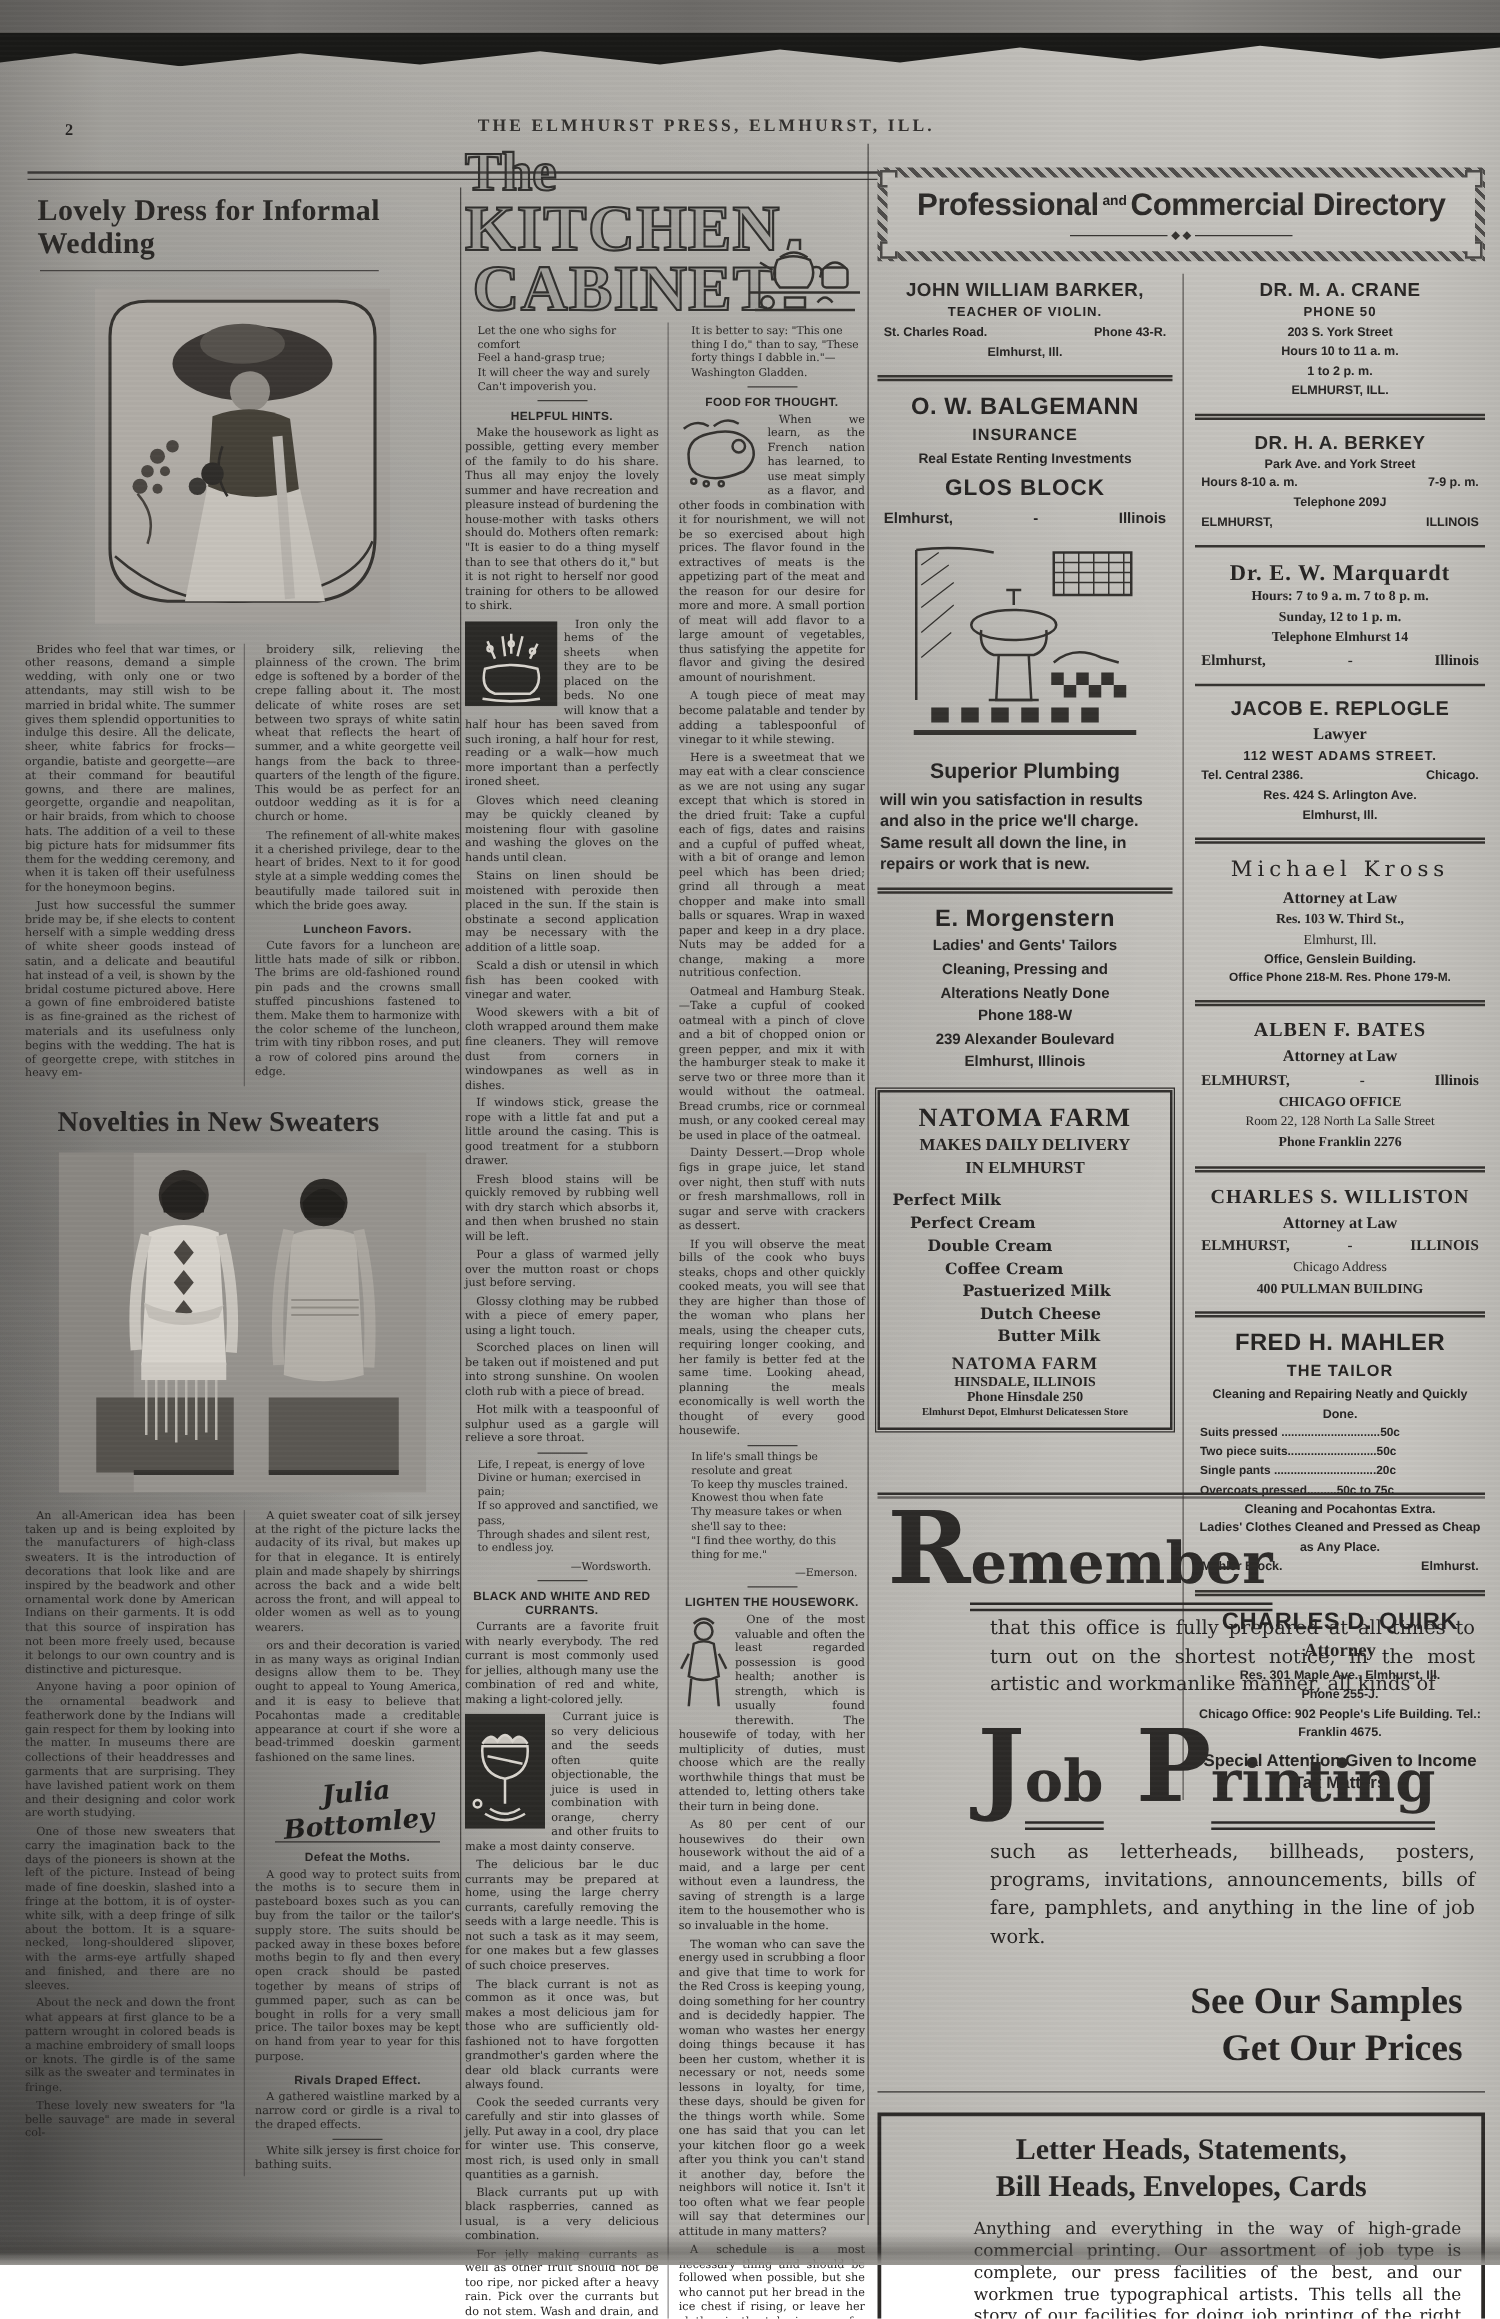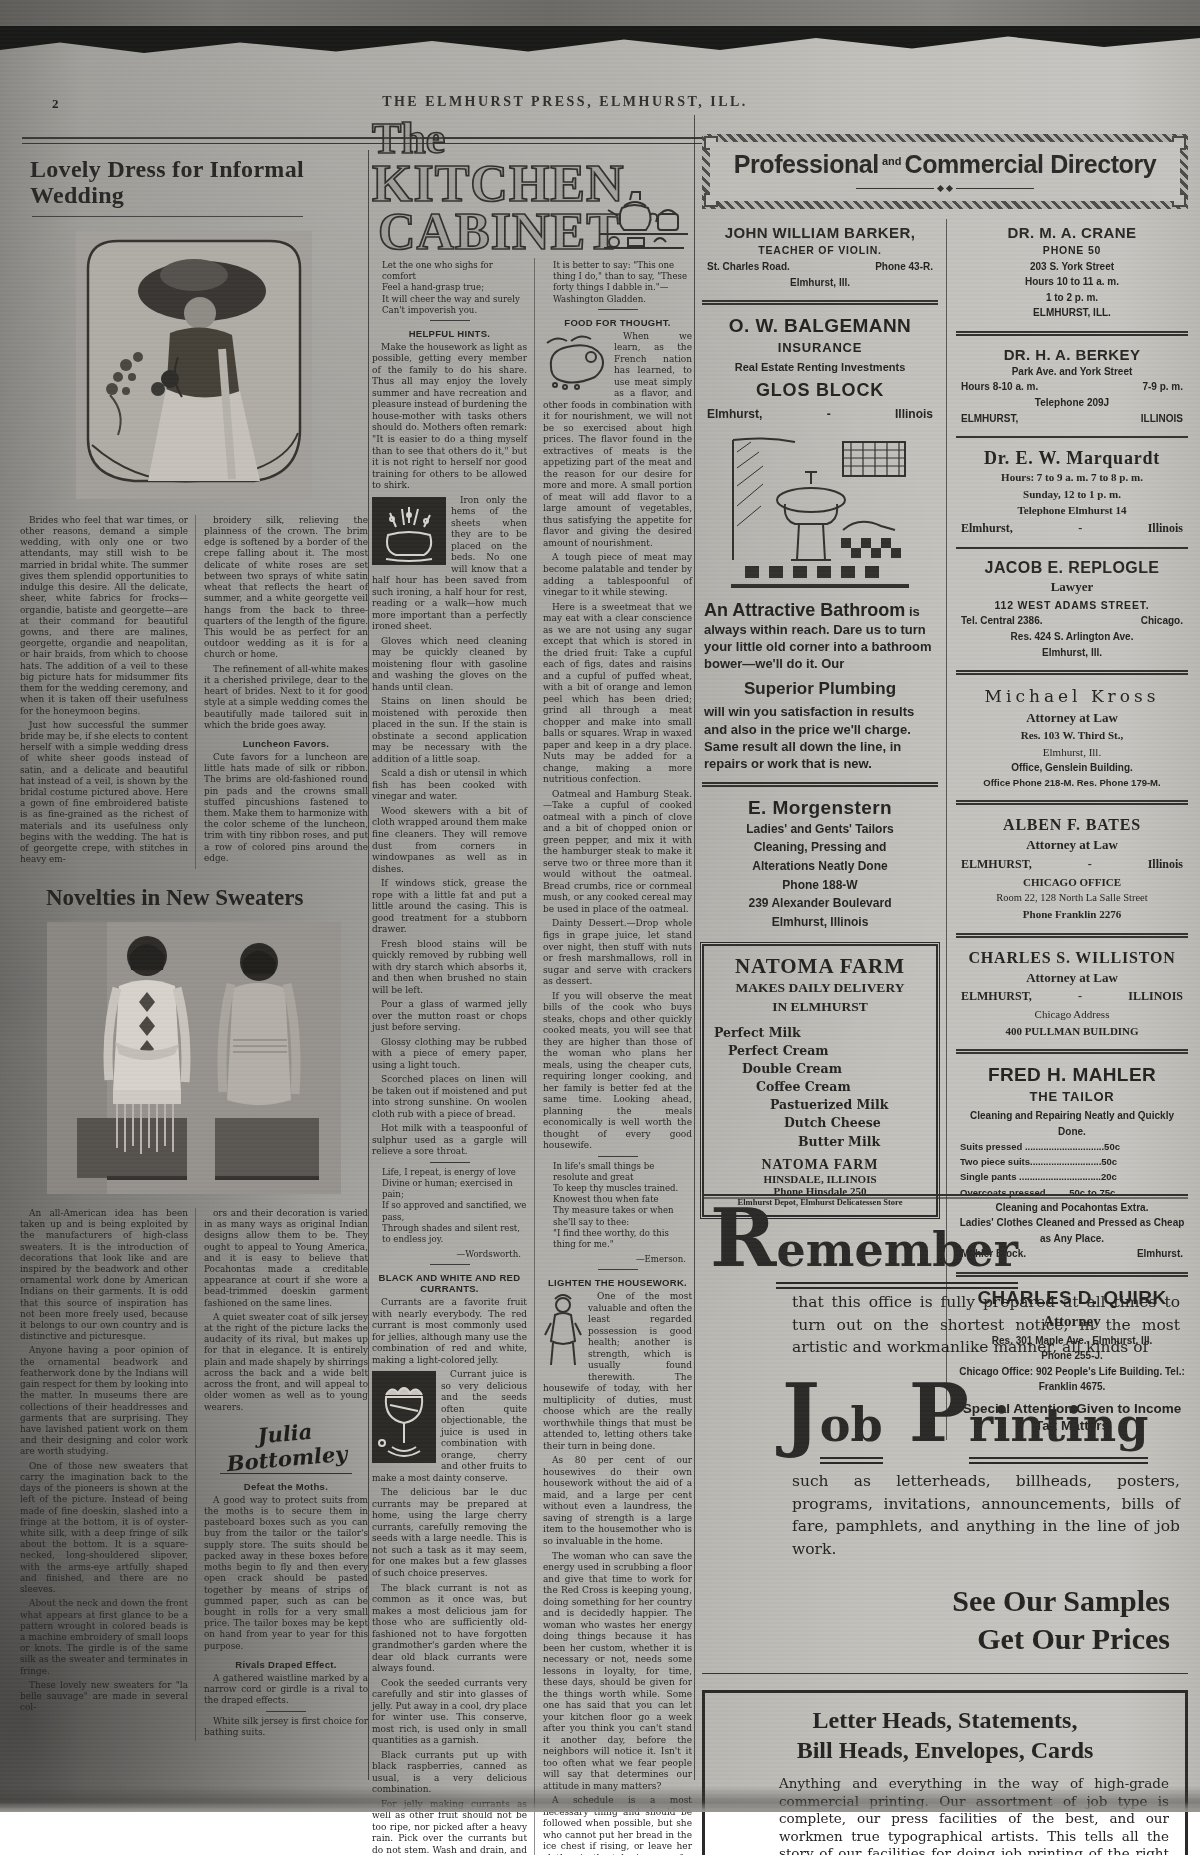--- a/index.html
+++ b/index.html
@@ -210,22 +210,22 @@
     </div>
     <div class="cols">
       <div class="col">
         <p class="p">An all-American idea has been taken up and is being exploited by the manufacturers of high-class sweaters. It is the introduction of decorations that look like and are inspired by the beadwork and other ornamental work done by American Indians on their garments. It is odd that this source of inspiration has not been more freely used, because it belongs to our own country and is distinctive and picturesque.</p>
         <p class="p">Anyone having a poor opinion of the ornamental beadwork and featherwork done by the Indians will gain respect for them by looking into the matter. In museums there are collections of their headdresses and garments that are surprising. They have lavished patient work on them and their designing and color work are worth studying.</p>
         <p class="p">One of those new sweaters that carry the imagination back to the days of the pioneers is shown at the left of the picture. Instead of being made of fine doeskin, slashed into a fringe at the bottom, it is of oyster-white silk, with a deep fringe of silk about the bottom. It is a square-necked, long-shouldered slipover, with the arms-eye artfully shaped and finished, and there are no sleeves.</p>
         <p class="p">About the neck and down the front what appears at first glance to be a pattern wrought in colored beads is a machine embroidery of small loops or knots. The girdle is of the same silk as the sweater and terminates in fringe.</p>
         <p class="p">These lovely new sweaters for "la belle sauvage" are made in several col-</p>
       </div>
       <div class="col">
+        <p class="p">A quiet sweater coat of silk jersey at the right of the picture lacks the audacity of its rival, but makes up for that in elegance. It is entirely plain and made shapely by shirrings across the back and a wide belt across the front, and will appeal to older women as well as to young wearers.</p>
         <p class="p">ors and their decoration is varied in as many ways as original Indian designs allow them to be. They ought to appeal to Young America, and it is easy to believe that Pocahontas made a creditable appearance at court if she wore a bead-trimmed doeskin garment fashioned on the same lines.</p>
-        <p class="p">A quiet sweater coat of silk jersey at the right of the picture lacks the audacity of its rival, but makes up for that in elegance. It is entirely plain and made shapely by shirrings across the back and a wide belt across the front, and will appeal to older women as well as to young wearers.</p>
         <div class="sig">Julia Bottomley</div>
         <div class="sigrule"></div>
         <div class="sh">Defeat the Moths.</div>
         <p class="p">A good way to protect suits from the moths is to secure them in pasteboard boxes such as you can buy from the tailor or the tailor's supply store. The suits should be packed away in these boxes before moths begin to fly and then every open crack should be pasted together by means of strips of gummed paper, such as can be bought in rolls for a very small price. The tailor boxes may be kept on hand from year to year for this purpose.</p>
         <div class="sh">Rivals Draped Effect.</div>
         <p class="p">A gathered waistline marked by a narrow cord or girdle is a rival to the draped effects.</p>
         <div class="krule"></div>
         <p class="p">White silk jersey is first choice for bathing suits.</p>
       </div>
     </div>
@@ -418,21 +418,20 @@
                   <rect x="166" y="114" width="10" height="10"></rect>
               <rect x="20" y="132" width="14" height="12"></rect>
                   <rect x="44" y="132" width="14" height="12"></rect>
               <rect x="68" y="132" width="14" height="12"></rect>
                   <rect x="92" y="132" width="14" height="12"></rect>
               <rect x="116" y="132" width="14" height="12"></rect>
                   <rect x="140" y="132" width="14" height="12"></rect>
             </g>
             <path d="M6 152 h178" stroke="#33312e" stroke-width="4"></path>
           </svg>
-          <div class="bathtext"><span class="bathlead">An Attractive Bathroom</span> <span>is always within reach.  Dare us to turn your little old corner into a bathroom bower—we'll do it.  Our</span></div>
           <div class="bathsub">Superior Plumbing</div>
           <div class="bathtext">will win you satisfaction in results and also in the price we'll charge.  Same result all down the line, in repairs or work that is new.</div>
         </div>
         <div class="dsd"></div>
         <div class="ent">
           <div class="ename-lg">E. Morgenstern</div>
           <div class="el" style="font-size:12px;">Ladies' and Gents' Tailors</div>
           <div class="el" style="font-size:12px;">Cleaning, Pressing and</div>
           <div class="el" style="font-size:12px;">Alterations Neatly Done</div>
           <div class="el" style="font-size:12px;">Phone 188-W</div>

